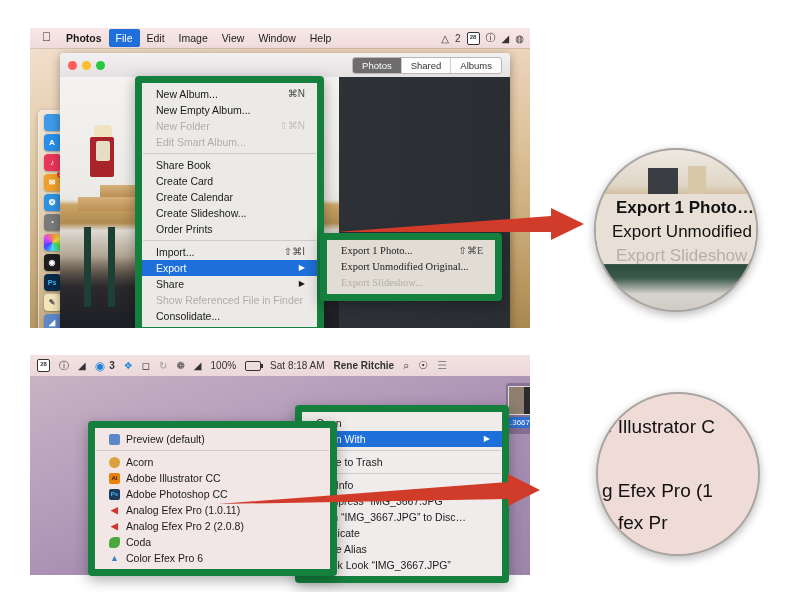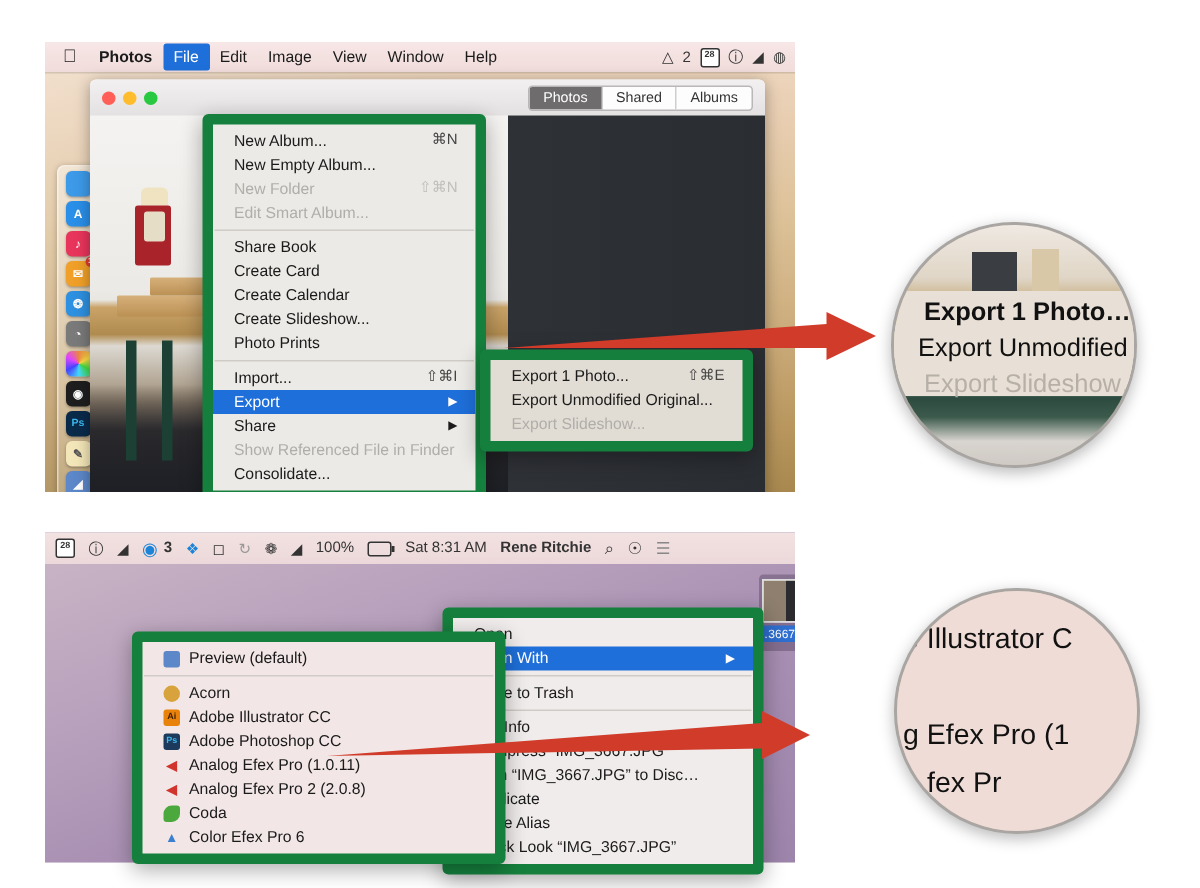--- a/index.html
+++ b/index.html
@@ -251,21 +251,21 @@
     <div class="mi">
       <span class="lbl">Create Card</span>
     </div>
     <div class="mi">
       <span class="lbl">Create Calendar</span>
     </div>
     <div class="mi">
       <span class="lbl">Create Slideshow...</span>
     </div>
     <div class="mi">
-      <span class="lbl">Photo Prints</span>
+      <span class="lbl">Order Prints</span>
     </div>
     <div class="msep"></div>
     <div class="mi">
       <span class="lbl">Import...</span>
       <span class="key">⇧⌘I</span>
     </div>
     <div class="mi hl">
       <span class="lbl">Export</span>
       <span class="arw">▶</span>
     </div>
@@ -275,21 +275,21 @@
     </div>
     <div class="mi dim">
       <span class="lbl">Show Referenced File in Finder</span>
     </div>
     <div class="mi">
       <span class="lbl">Consolidate...</span>
     </div>
 
   </div>
 
-  <div class="macmenu" id="export-submenu" style="background:#e2ddd4;">
+  <div class="macmenu" id="export-submenu" style="background:#e2ddd4;font-family:Liberation Serif, serif;">
     <div class="mi">
       <span class="lbl">Export 1 Photo...</span>
       <span class="key">⇧⌘E</span>
     </div>
     <div class="mi">
       <span class="lbl">Export Unmodified Original...</span>
     </div>
     <div class="mi dim">
       <span class="lbl">Export Slideshow...</span>
     </div>
@@ -305,21 +305,21 @@
     <span class="mb-ico">◢</span>
     <span class="mb-ico" style="color:#1b84d8;font-size:12px">◉</span>
     <span class="mb-ico" style="margin-left:-5px;font-weight:bold">3</span>
     <span class="mb-ico" style="color:#1b84d8">❖</span>
     <span class="mb-ico">◻</span>
     <span class="mb-ico" style="color:#999">↻</span>
     <span class="mb-ico">❁</span>
     <span class="mb-ico">◢</span>
     <span class="mb-ico">100%</span>
     <span class="batt"></span>
-    <span class="mb-ico" style="font-size:10px">Sat 8:31 AM</span>
+    <span class="mb-ico" style="font-size:10px">Sat 8:18 AM</span>
     <span class="mb-ico" style="font-size:10px;font-weight:bold">Rene Ritchie</span>
     <span class="mb-ico" style="font-size:11px">⌕</span>
     <span class="mb-ico" style="font-size:11px">☉</span>
     <span class="mb-ico" style="font-size:11px;color:#888">☰</span>
   </div>
 
   <div class="thumb-sel">
     <div class="thumb-img"></div>
     <div class="thumb-lbl">…3667.JPG</div>
   </div>

